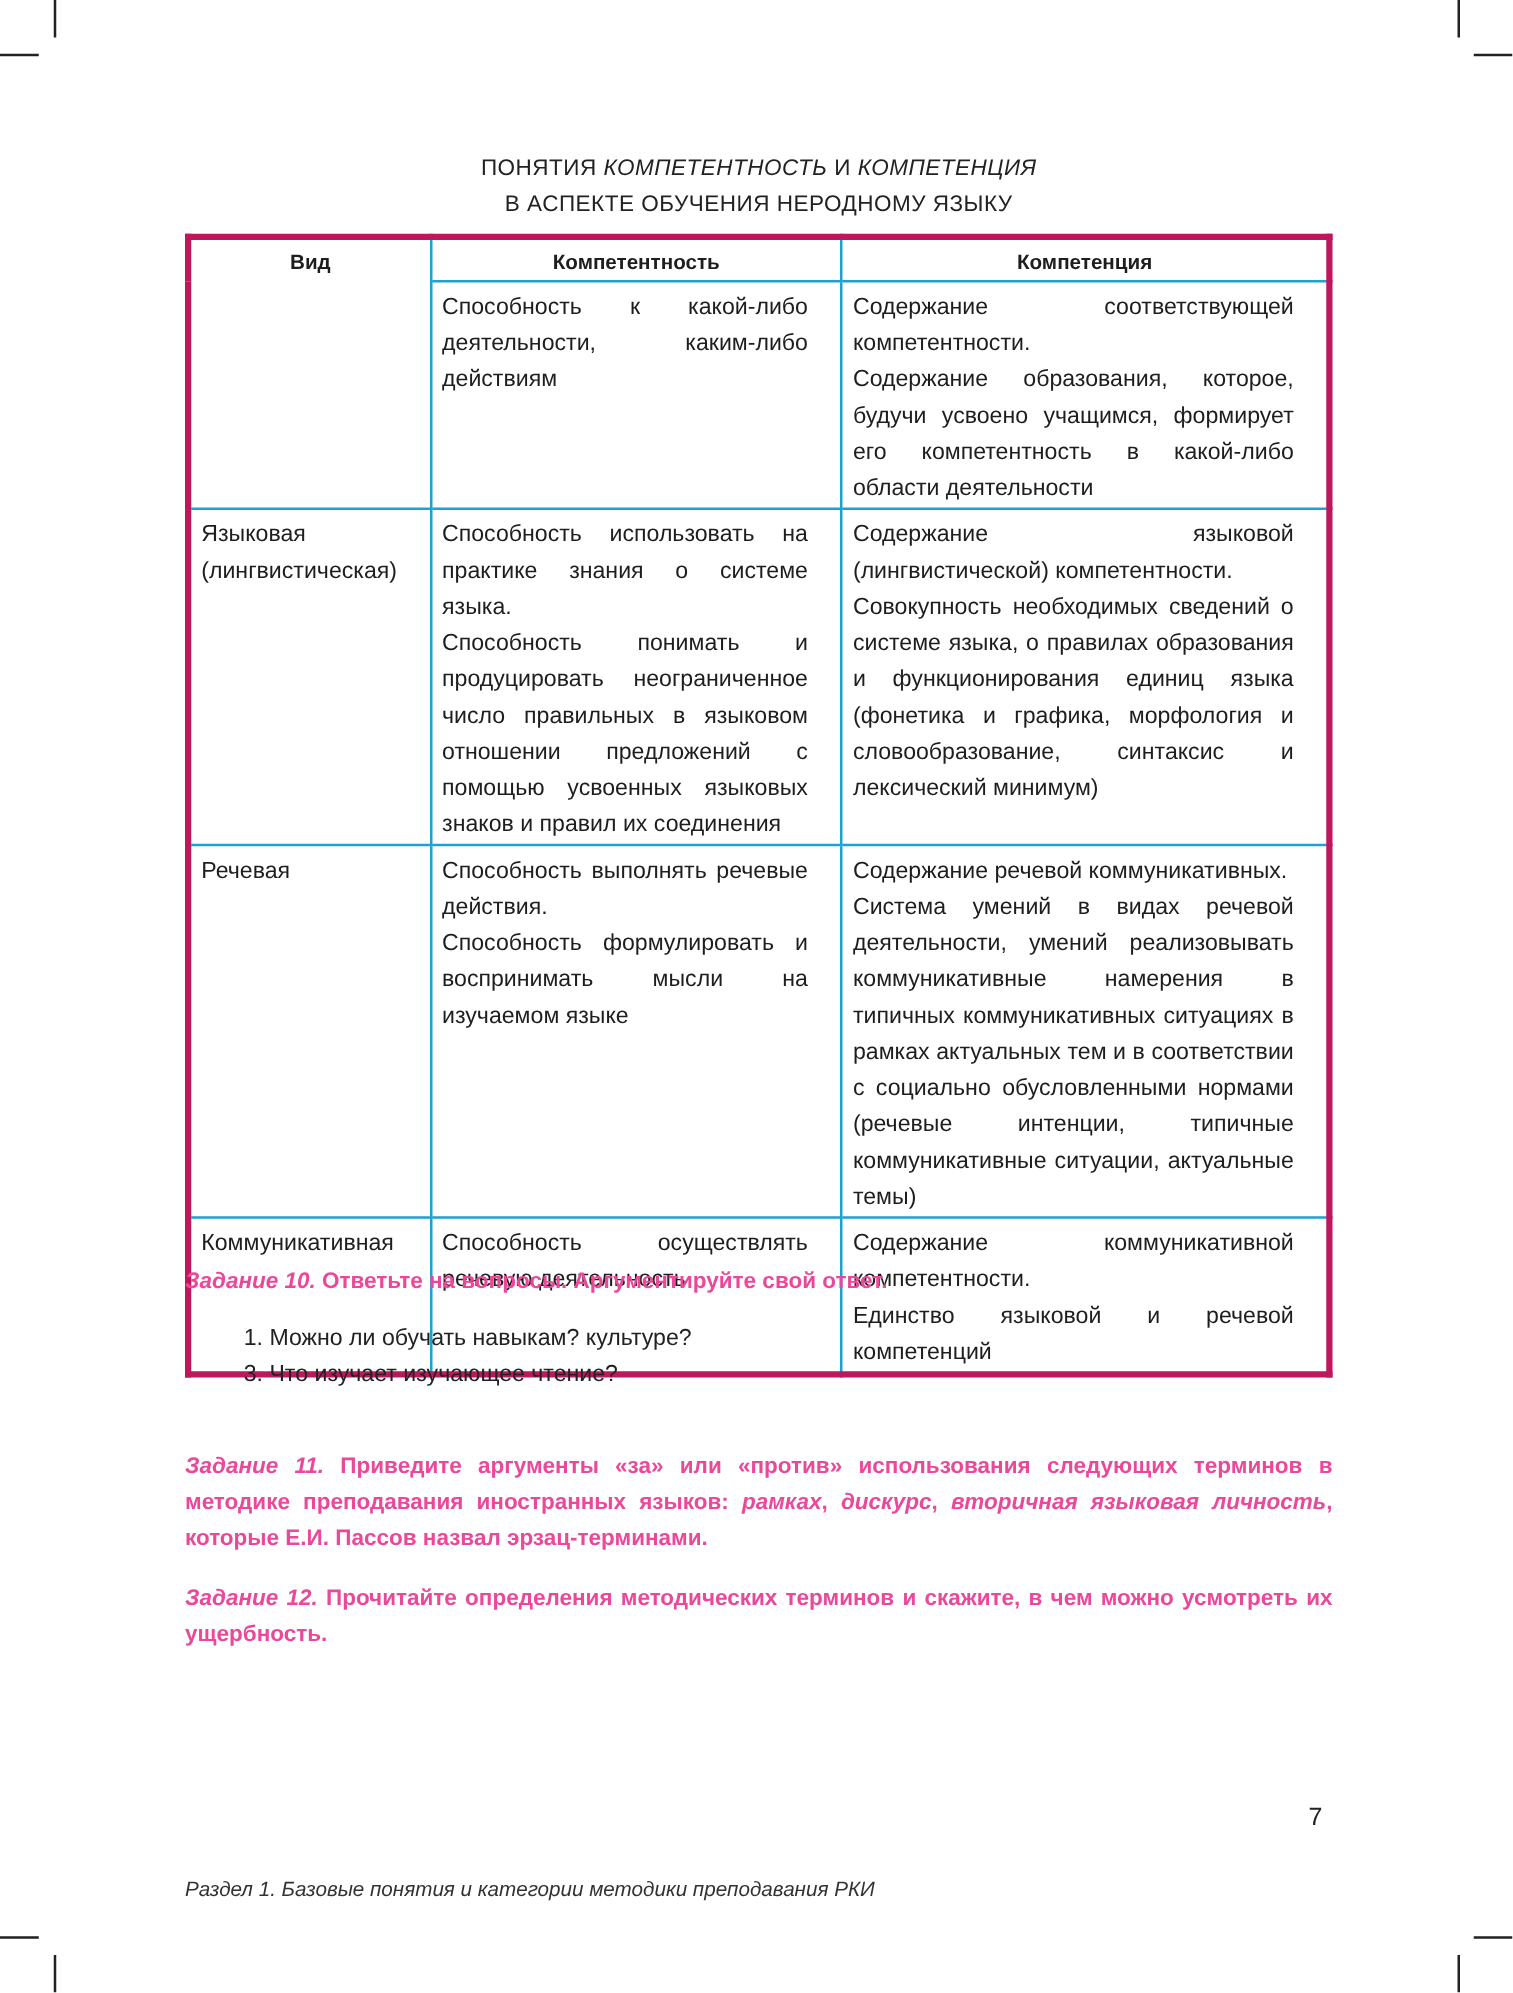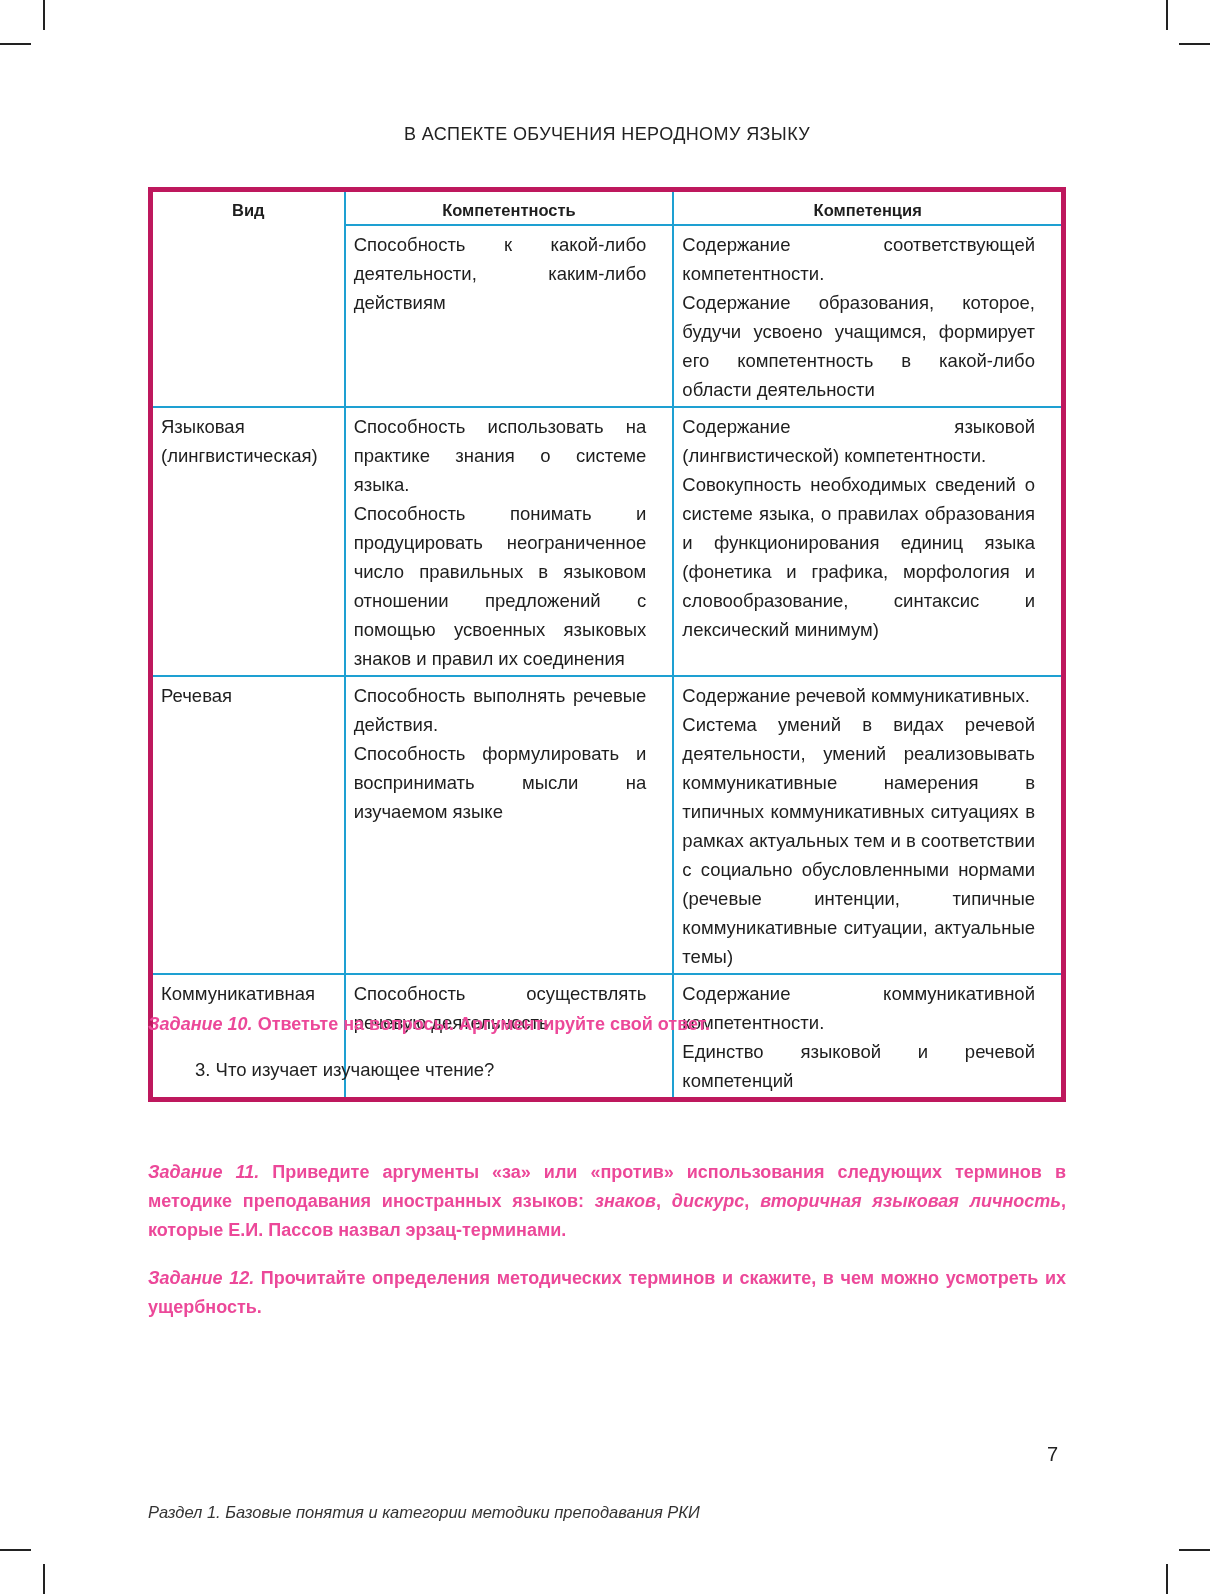--- a/index.html
+++ b/index.html
@@ -106,20 +106,23 @@
 <div class="crop v" style="left:43px; top:0;"></div>
 <div class="crop h" style="left:0; top:43px;"></div>
 <div class="crop v" style="left:1166px; top:0;"></div>
 <div class="crop h" style="left:1179px; top:43px;"></div>
 <div class="crop v" style="left:43px; top:1564px;"></div>
 <div class="crop h" style="left:0; top:1549px;"></div>
 <div class="crop v" style="left:1166px; top:1564px;"></div>
 <div class="crop h" style="left:1179px; top:1549px;"></div>
 
 <div class="title">
+  <div>
+    <span>ПОНЯТИЯ </span><i>КОМПЕТЕНТНОСТЬ</i><span> И </span><i>КОМПЕТЕНЦИЯ</i>
+  </div>
   <div>В АСПЕКТЕ ОБУЧЕНИЯ НЕРОДНОМУ ЯЗЫКУ</div>
 </div>
 
 <table class="comp">
   <colgroup>
     <col class="col-kind">
       <col class="col-comp1">
       <col class="col-comp2">
   </colgroup>
   <tbody>
@@ -175,25 +178,26 @@
       <span class="cell-line">Единство языковой и речевой компетенций</span>
     </td>
   </tr>
 </tbody>
   </table>
 
 <div class="task" style="top:1010px;">
   <span class="label">Задание 10.</span><span> Ответьте на вопросы. Аргументируйте свой ответ.</span>
 </div>
 <div class="qlist" style="top:1055px;">
+  <div>1. Можно ли обучать навыкам? культуре?</div>
   <div>3. Что изучает изучающее чтение?</div>
 </div>
 
 <div class="task" style="top:1158px;">
-  <span class="label">Задание 11.</span><span> Приведите аргументы «за» или «против» использования следующих терминов в методике преподавания иностранных языков: </span><i>знаков</i><span>, </span><i>дискурс</i><span>, </span><i>вторичная языковая личность</i><span>, которые Е.И. Пассов назвал эрзац-терминами.</span>
+  <span class="label">Задание 11.</span><span> Приведите аргументы «за» или «против» использования следующих терминов в методике преподавания иностранных языков: </span><i>рамках</i><span>, </span><i>дискурс</i><span>, </span><i>вторичная языковая личность</i><span>, которые Е.И. Пассов назвал эрзац-терминами.</span>
 </div>
 
 <div class="task" style="top:1264px;">
   <span class="label">Задание 12.</span><span> Прочитайте определения методических терминов и скажите, в чем можно усмотреть их ущербность.</span>
 </div>
 <div class="para" style="top:1337px;">
 </div>
 
 <div class="footer">Раздел 1. Базовые понятия и категории методики преподавания РКИ</div>
 <div class="page-num">7</div>

